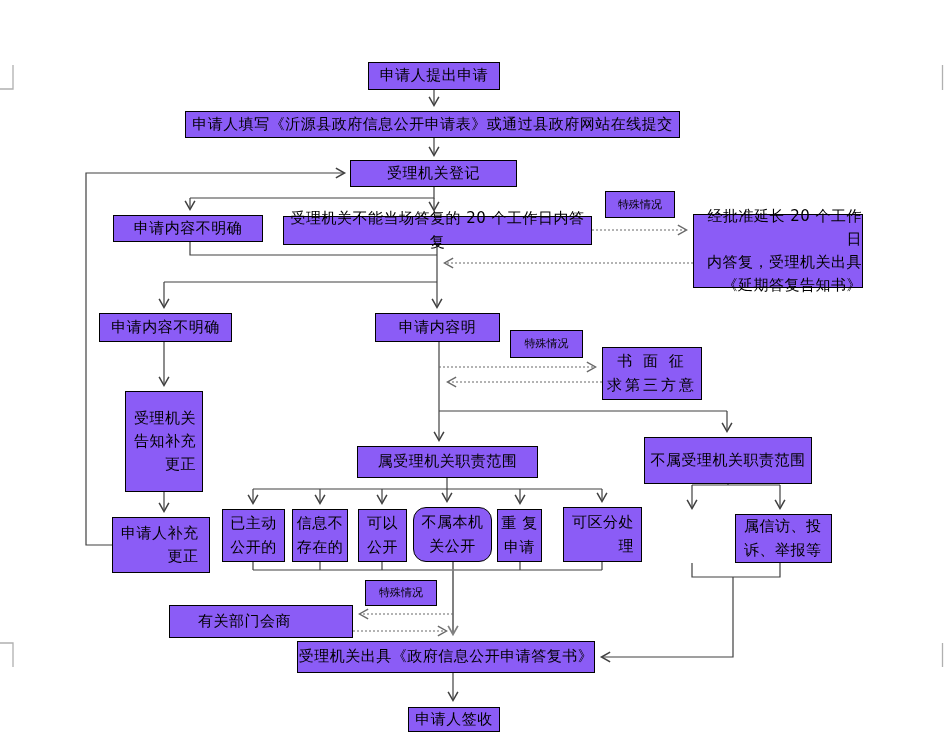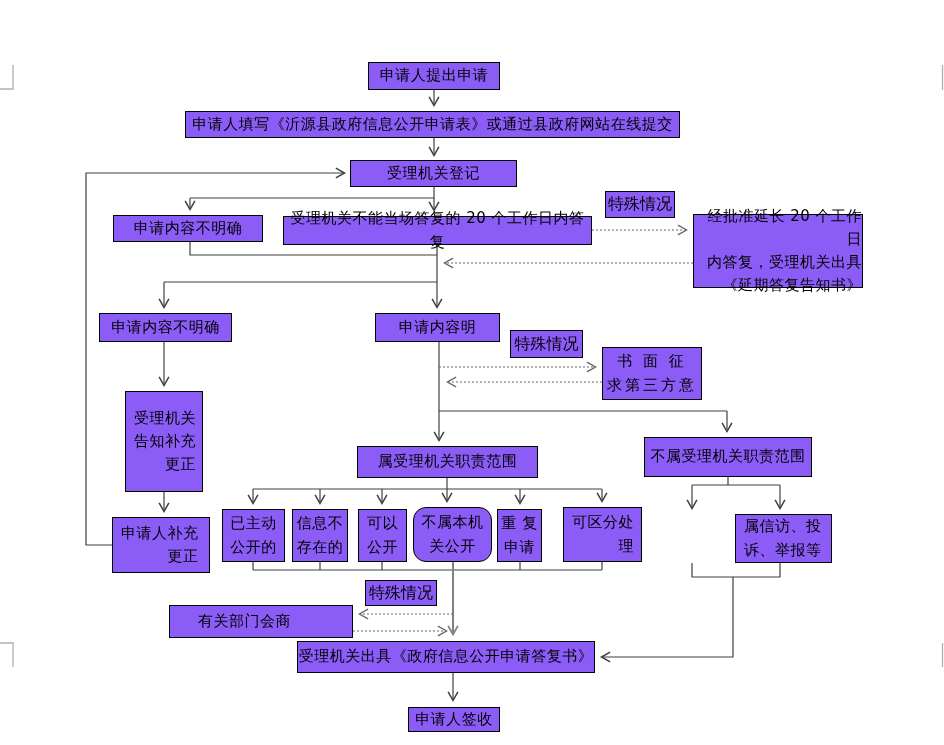--- a/index.html
+++ b/index.html
@@ -19,21 +19,21 @@
     border:1px solid #000;
     display:flex;
     align-items:center;
     justify-content:center;
     text-align:center;
     white-space:pre-line;
     font-size:15px;
     line-height:1.55;
     letter-spacing:0.5px;
   }
-  .lbl{font-size:16px;letter-spacing:0;}
+  .lbl{font-size:11px;letter-spacing:0;}
   .ta-l{justify-content:flex-start;text-align:right;padding-left:8px;}
   .pl-lg{padding-left:28px;}
   .ls{letter-spacing:3px;}
 </style>
 </head>
 <body>
 
 <div id="canvas">
 
   <svg id="edges" width="944" height="745" viewBox="0 0 944 745" xmlns="http://www.w3.org/2000/svg">
@@ -137,21 +137,21 @@
 
   <div class="node ta-l" style="left:125px;top:391px;width:78px;height:101px;">受理机关
 告知补充
 更正</div>
 
   <div class="node ta-l" style="left:112px;top:517px;width:98px;height:56px;">申请人补充
 更正</div>
 
   <div class="node" style="left:357px;top:446px;width:181px;height:32px;">属受理机关职责范围</div>
 
-  <div class="node" style="left:644px;top:437px;width:168px;height:40px;">不属受理机关职责范围</div>
+  <div class="node" style="left:644px;top:437px;width:168px;height:47px;">不属受理机关职责范围</div>
 
   <div class="node" style="left:222px;top:509px;width:63px;height:53px;">已主动
 公开的</div>
 
   <div class="node" style="left:292px;top:509px;width:56px;height:53px;">信息不
 存在的</div>
 
   <div class="node" style="left:358px;top:509px;width:49px;height:53px;">可以
 公开</div>
 

